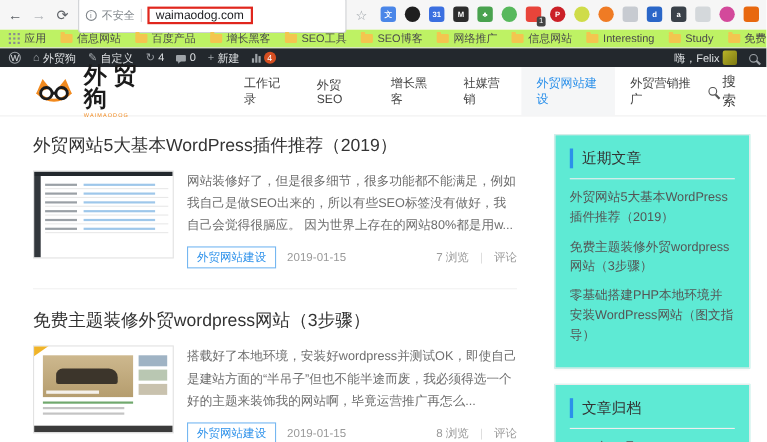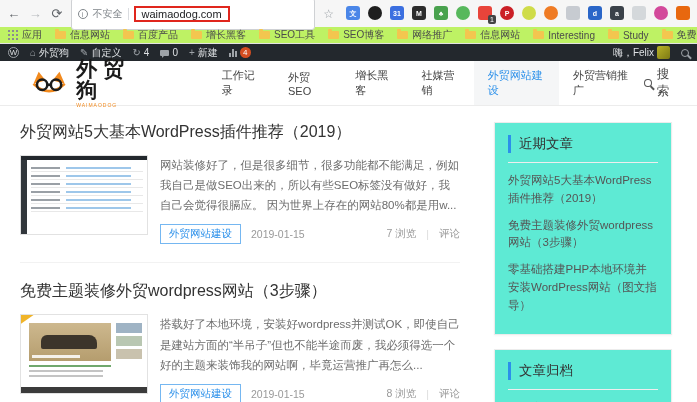--- a/index.html
+++ b/index.html
@@ -56,21 +56,21 @@
   .logo-txt { font-size:21px; font-weight:bold; color:#1b1b1b; letter-spacing:6px; line-height:1; }
   .logo-sub { font-size:5px; color:#f28a1e; letter-spacing:1px; margin-top:2px; }
   .mainnav { display:flex; align-items:center; height:100%; margin-left:58px; }
   .nav-item { padding:0 14px; height:100%; display:flex; align-items:center; font-size:11px; color:#444; cursor:pointer; }
   .nav-item.active { color:#2b90ea; background:#f5f6f7; }
   .hdr-search { margin-left:auto; display:flex; align-items:center; gap:5px; color:#444; font-size:12.5px; cursor:pointer; }
   .mag-dark { width:8px; height:8px; border:1.5px solid #555; border-radius:50%; position:relative; }
   .mag-dark::after { content:""; position:absolute; width:5px; height:1.5px; background:#555; right:-4px; bottom:-2px; transform:rotate(45deg); }
 
   
-  .content { display:flex; padding:16px 16px 0 20px; background:#fff; height:296px; overflow:hidden; }
+  .content { display:flex; padding:16px 16px 0 30px; background:#fff; height:296px; overflow:hidden; }
   .main-col { width:440px; flex:0 0 auto; }
   .post { margin-bottom:24px; }
   .post:first-child { border-bottom:1px solid #f2f2f2; padding-bottom:18px; margin-bottom:18px; }
   .post-title { font-size:16px; font-weight:400; color:#333; margin-bottom:12px; cursor:pointer; }
   .post-row { display:flex; gap:12px; }
   .thumb { width:128px; height:80px; flex:0 0 auto; border:1px solid #e2e2e2; position:relative; overflow:hidden; background:#fff; cursor:pointer; }
   .post-body { flex:1; min-width:0; }
   .excerpt { font-size:11.5px; color:#6d6d6d; line-height:1.75; margin-bottom:9px; }
   .post-meta { display:flex; align-items:center; gap:10px; font-size:10.5px; color:#999; }
   .cat-chip { border:1px solid rgba(43,144,234,.65); color:#2b90ea; padding:2px 8px; font-size:10.5px; cursor:pointer; }

